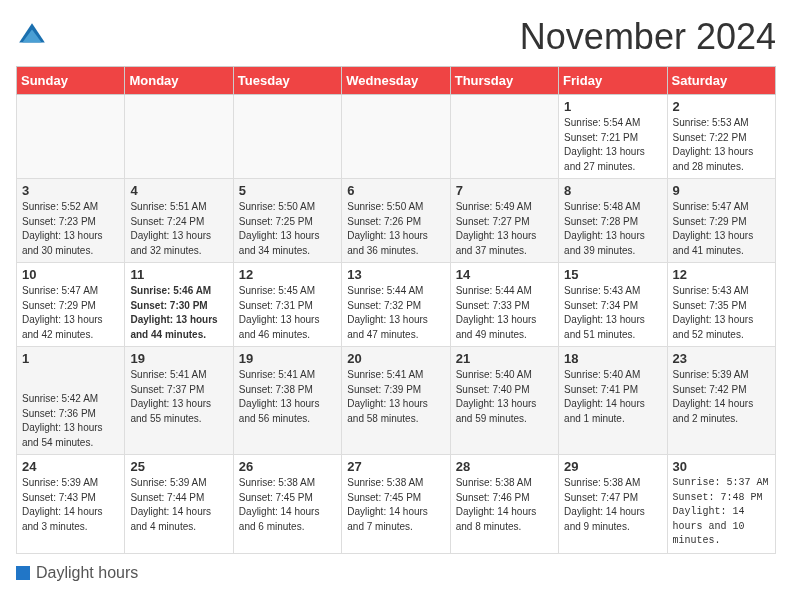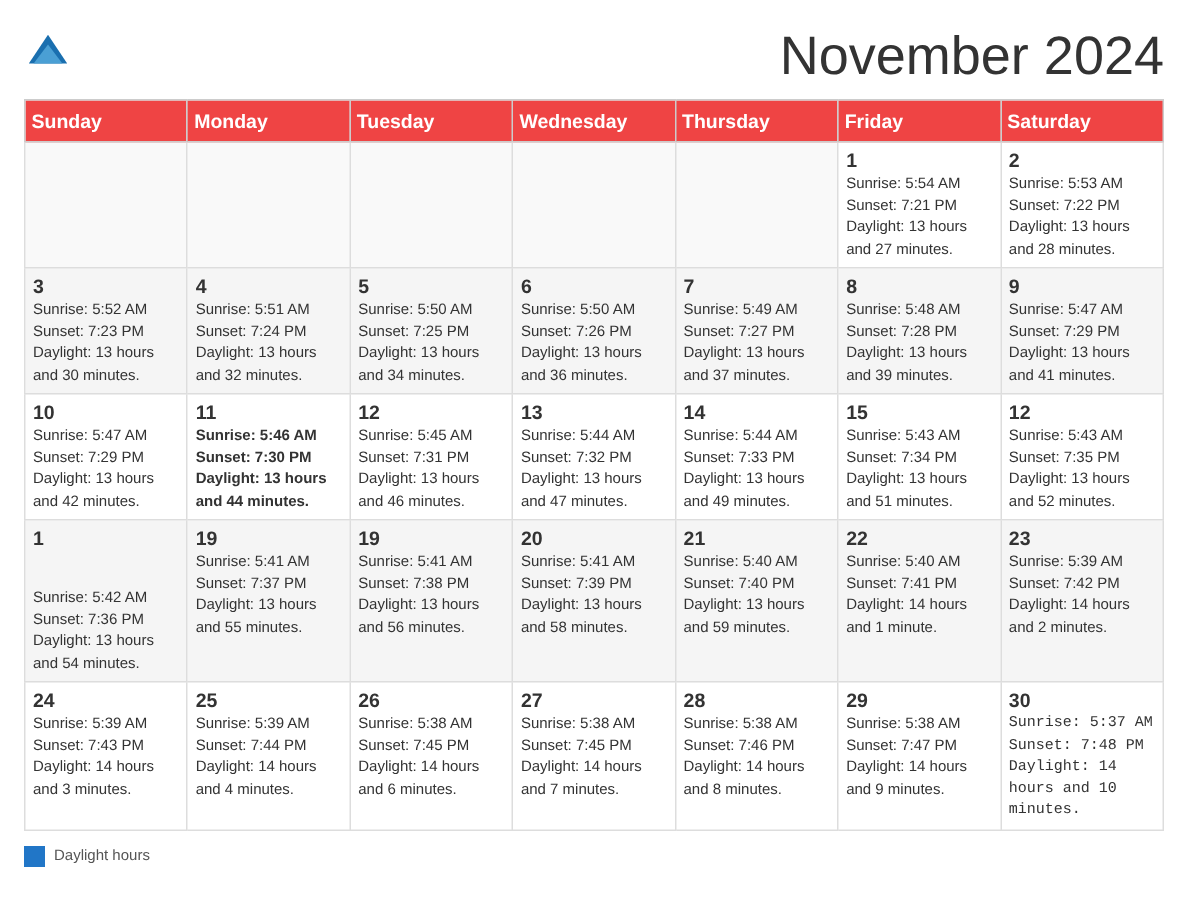--- a/index.html
+++ b/index.html
@@ -92,21 +92,21 @@
     .day-info {
       font-size: 10px;
       color: #333;
       line-height: 1.45;
     }
     .empty-cell {
       background: #f9f9f9 !important;
     }
     .legend {
       margin-top: 10px;
-      font-size: 10px;
+      font-size: 16px;
       color: #555;
       display: flex;
       align-items: center;
       gap: 6px;
     }
     .legend-box {
       width: 14px;
       height: 14px;
       background: #2176c7;
       display: inline-block;
@@ -272,21 +272,21 @@
 Sunset: 7:39 PM
 Daylight: 13 hours and 58 minutes.</div>
         </td>
         <td>
           <span class="day-number">21</span>
           <div class="day-info" style="white-space: pre-line;">Sunrise: 5:40 AM
 Sunset: 7:40 PM
 Daylight: 13 hours and 59 minutes.</div>
         </td>
         <td>
-          <span class="day-number">22</span>
+          <span class="day-number">18</span>
           <div class="day-info" style="white-space: pre-line;">Sunrise: 5:40 AM
 Sunset: 7:41 PM
 Daylight: 14 hours and 1 minute.</div>
         </td>
         <td>
           <span class="day-number">23</span>
           <div class="day-info" style="white-space: pre-line;">Sunrise: 5:39 AM
 Sunset: 7:42 PM
 Daylight: 14 hours and 2 minutes.</div>
         </td>

